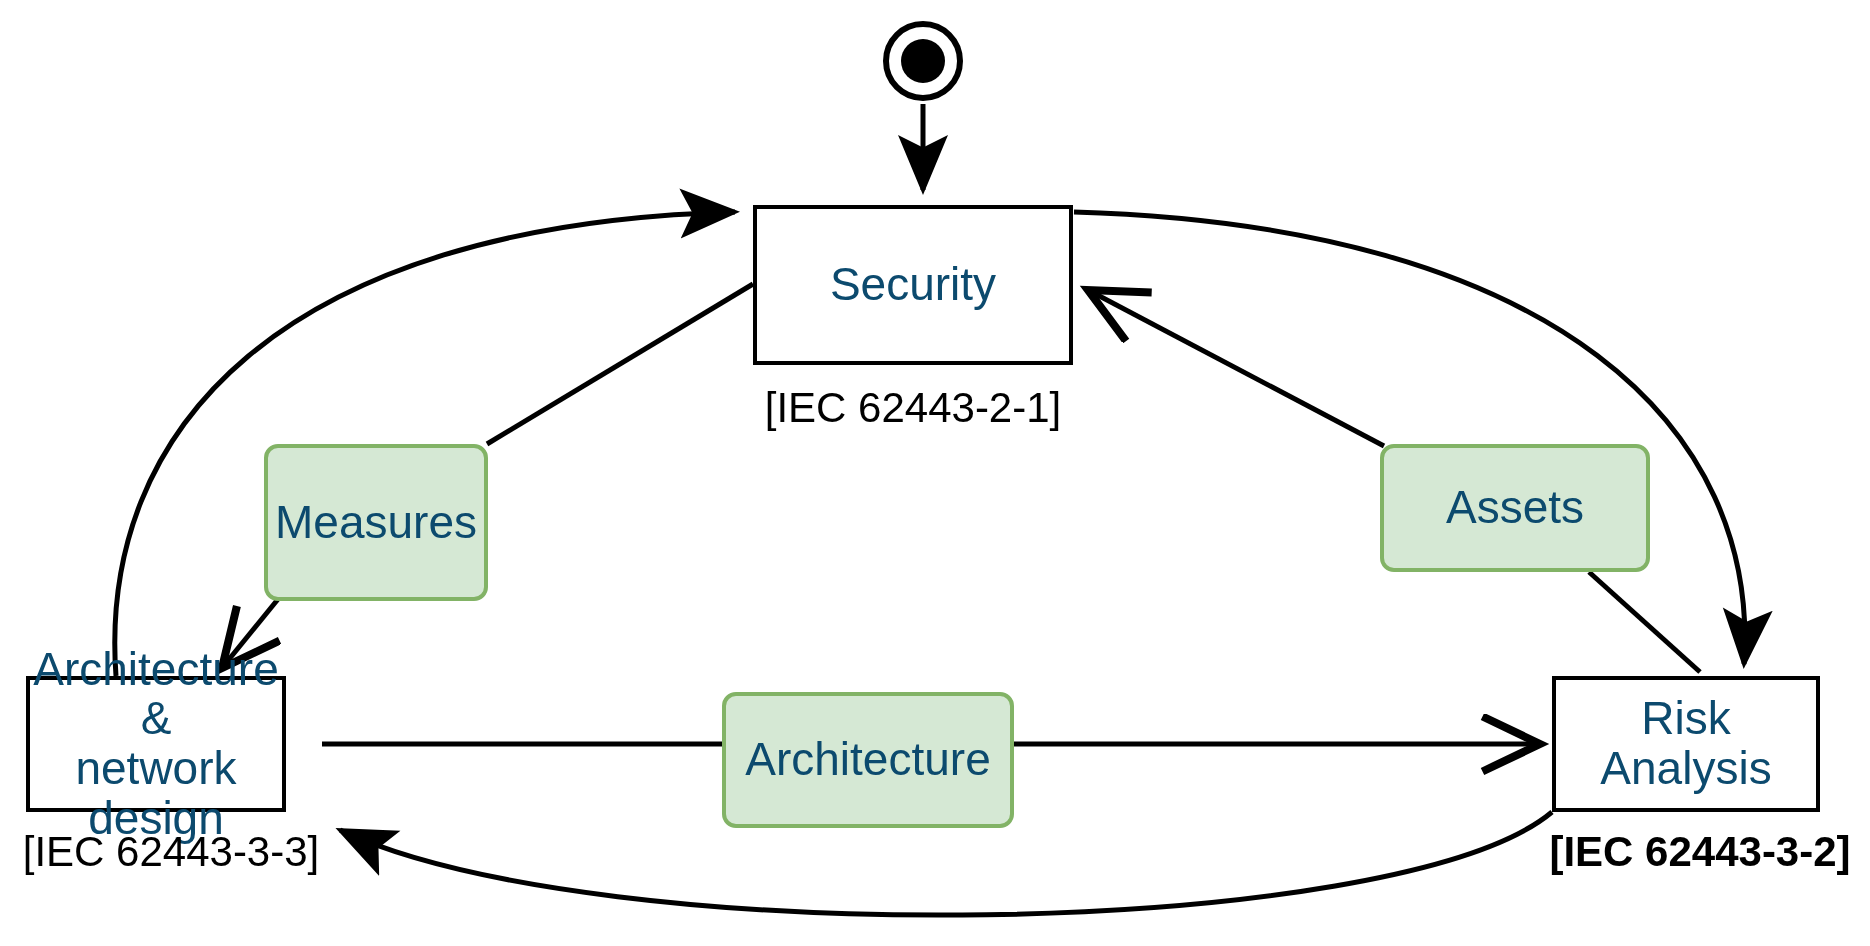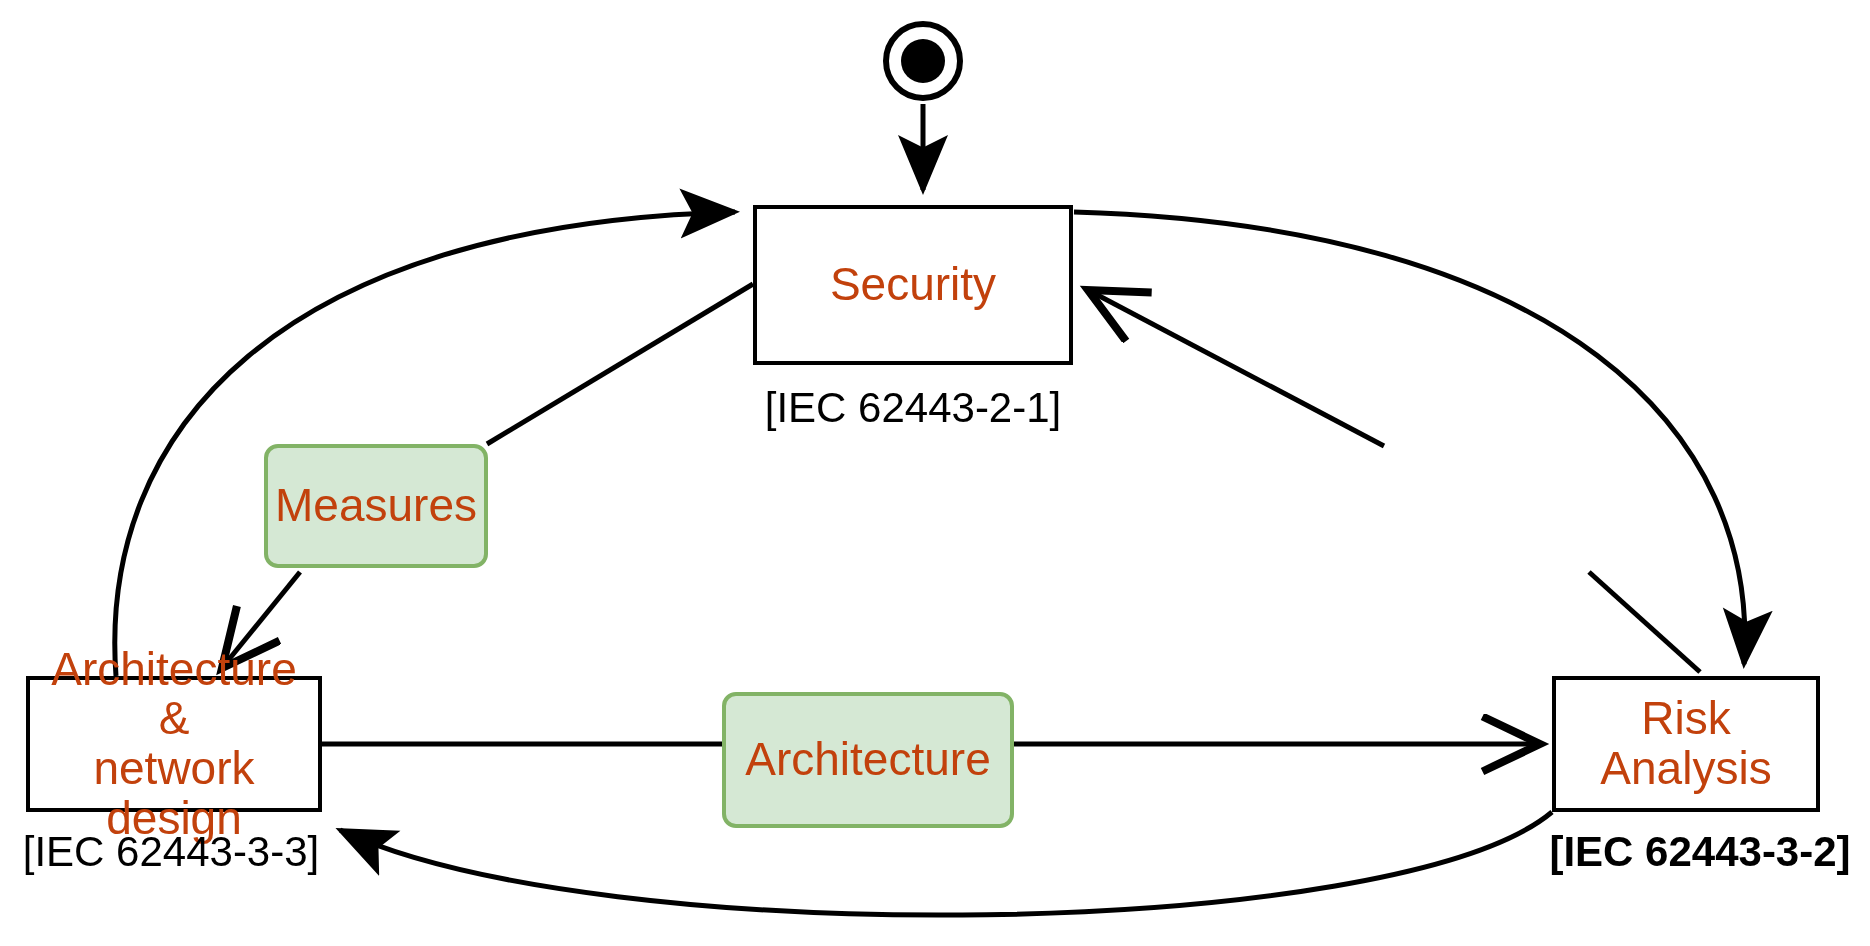--- a/index.html
+++ b/index.html
@@ -24,21 +24,21 @@
     width: 1870px;
     height: 946px;
   }
   .node {
     position: absolute;
     box-sizing: border-box;
     display: flex;
     align-items: center;
     justify-content: center;
     text-align: center;
-    color: #c2410c;
+    color: #0c4a6e;
     z-index: 3;
   }
   .node-rect {
     background: #ffffff;
     border: 4px solid #000000;
     font-size: 46px;
     line-height: 1.08;
   }
   .node-green {
     background: #d5e8d4;
@@ -51,23 +51,23 @@
     position: absolute;
     font-size: 42px;
     color: #000000;
     white-space: nowrap;
     z-index: 3;
   }
   .caption-center { text-align: center; }
 
   
   #node-security      { left: 753px; top: 205px;  width: 320px; height: 160px; }
-  #node-architecture-network { left: 26px;  top: 676px; width: 296px; height: 136px; }
+  #node-architecture-network { left: 26px;  top: 676px; width: 260px; height: 136px; }
   #node-risk-analysis { left: 1552px; top: 676px; width: 268px; height: 136px; }
-  #node-measures      { left: 264px;  top: 444px; width: 224px; height: 124px; }
+  #node-measures      { left: 264px;  top: 444px; width: 224px; height: 157px; }
   #node-assets        { left: 1380px; top: 444px; width: 270px; height: 128px; }
   #node-arch-mid      { left: 722px;  top: 676px; width: 292px; height: 136px; margin-top: 16px; }
 
   
   #caption-security   { left: 753px;  top: 384px;  width: 320px; }
   #caption-arch-net   { left: 16px;   top: 828px;  width: 310px; }
   #caption-risk       { left: 1540px; top: 828px;  width: 320px; font-weight: bold; }
 
   .start-node {
     position: absolute;
@@ -146,18 +146,21 @@
 
   <div class="node node-rect" id="node-risk-analysis">
     <div>Risk Analysis</div>
   </div>
   <div class="caption caption-center" id="caption-risk">[IEC 62443-3-2]</div>
 
   <div class="node node-green" id="node-measures">
     <div>Measures</div>
   </div>
 
+  <div class="node node-green" id="node-assets">
+    <div>Assets</div>
+  </div>
 
   <div class="node node-green" id="node-arch-mid">
     <div>Architecture</div>
   </div>
 
 </div>
 
 </body></html>

